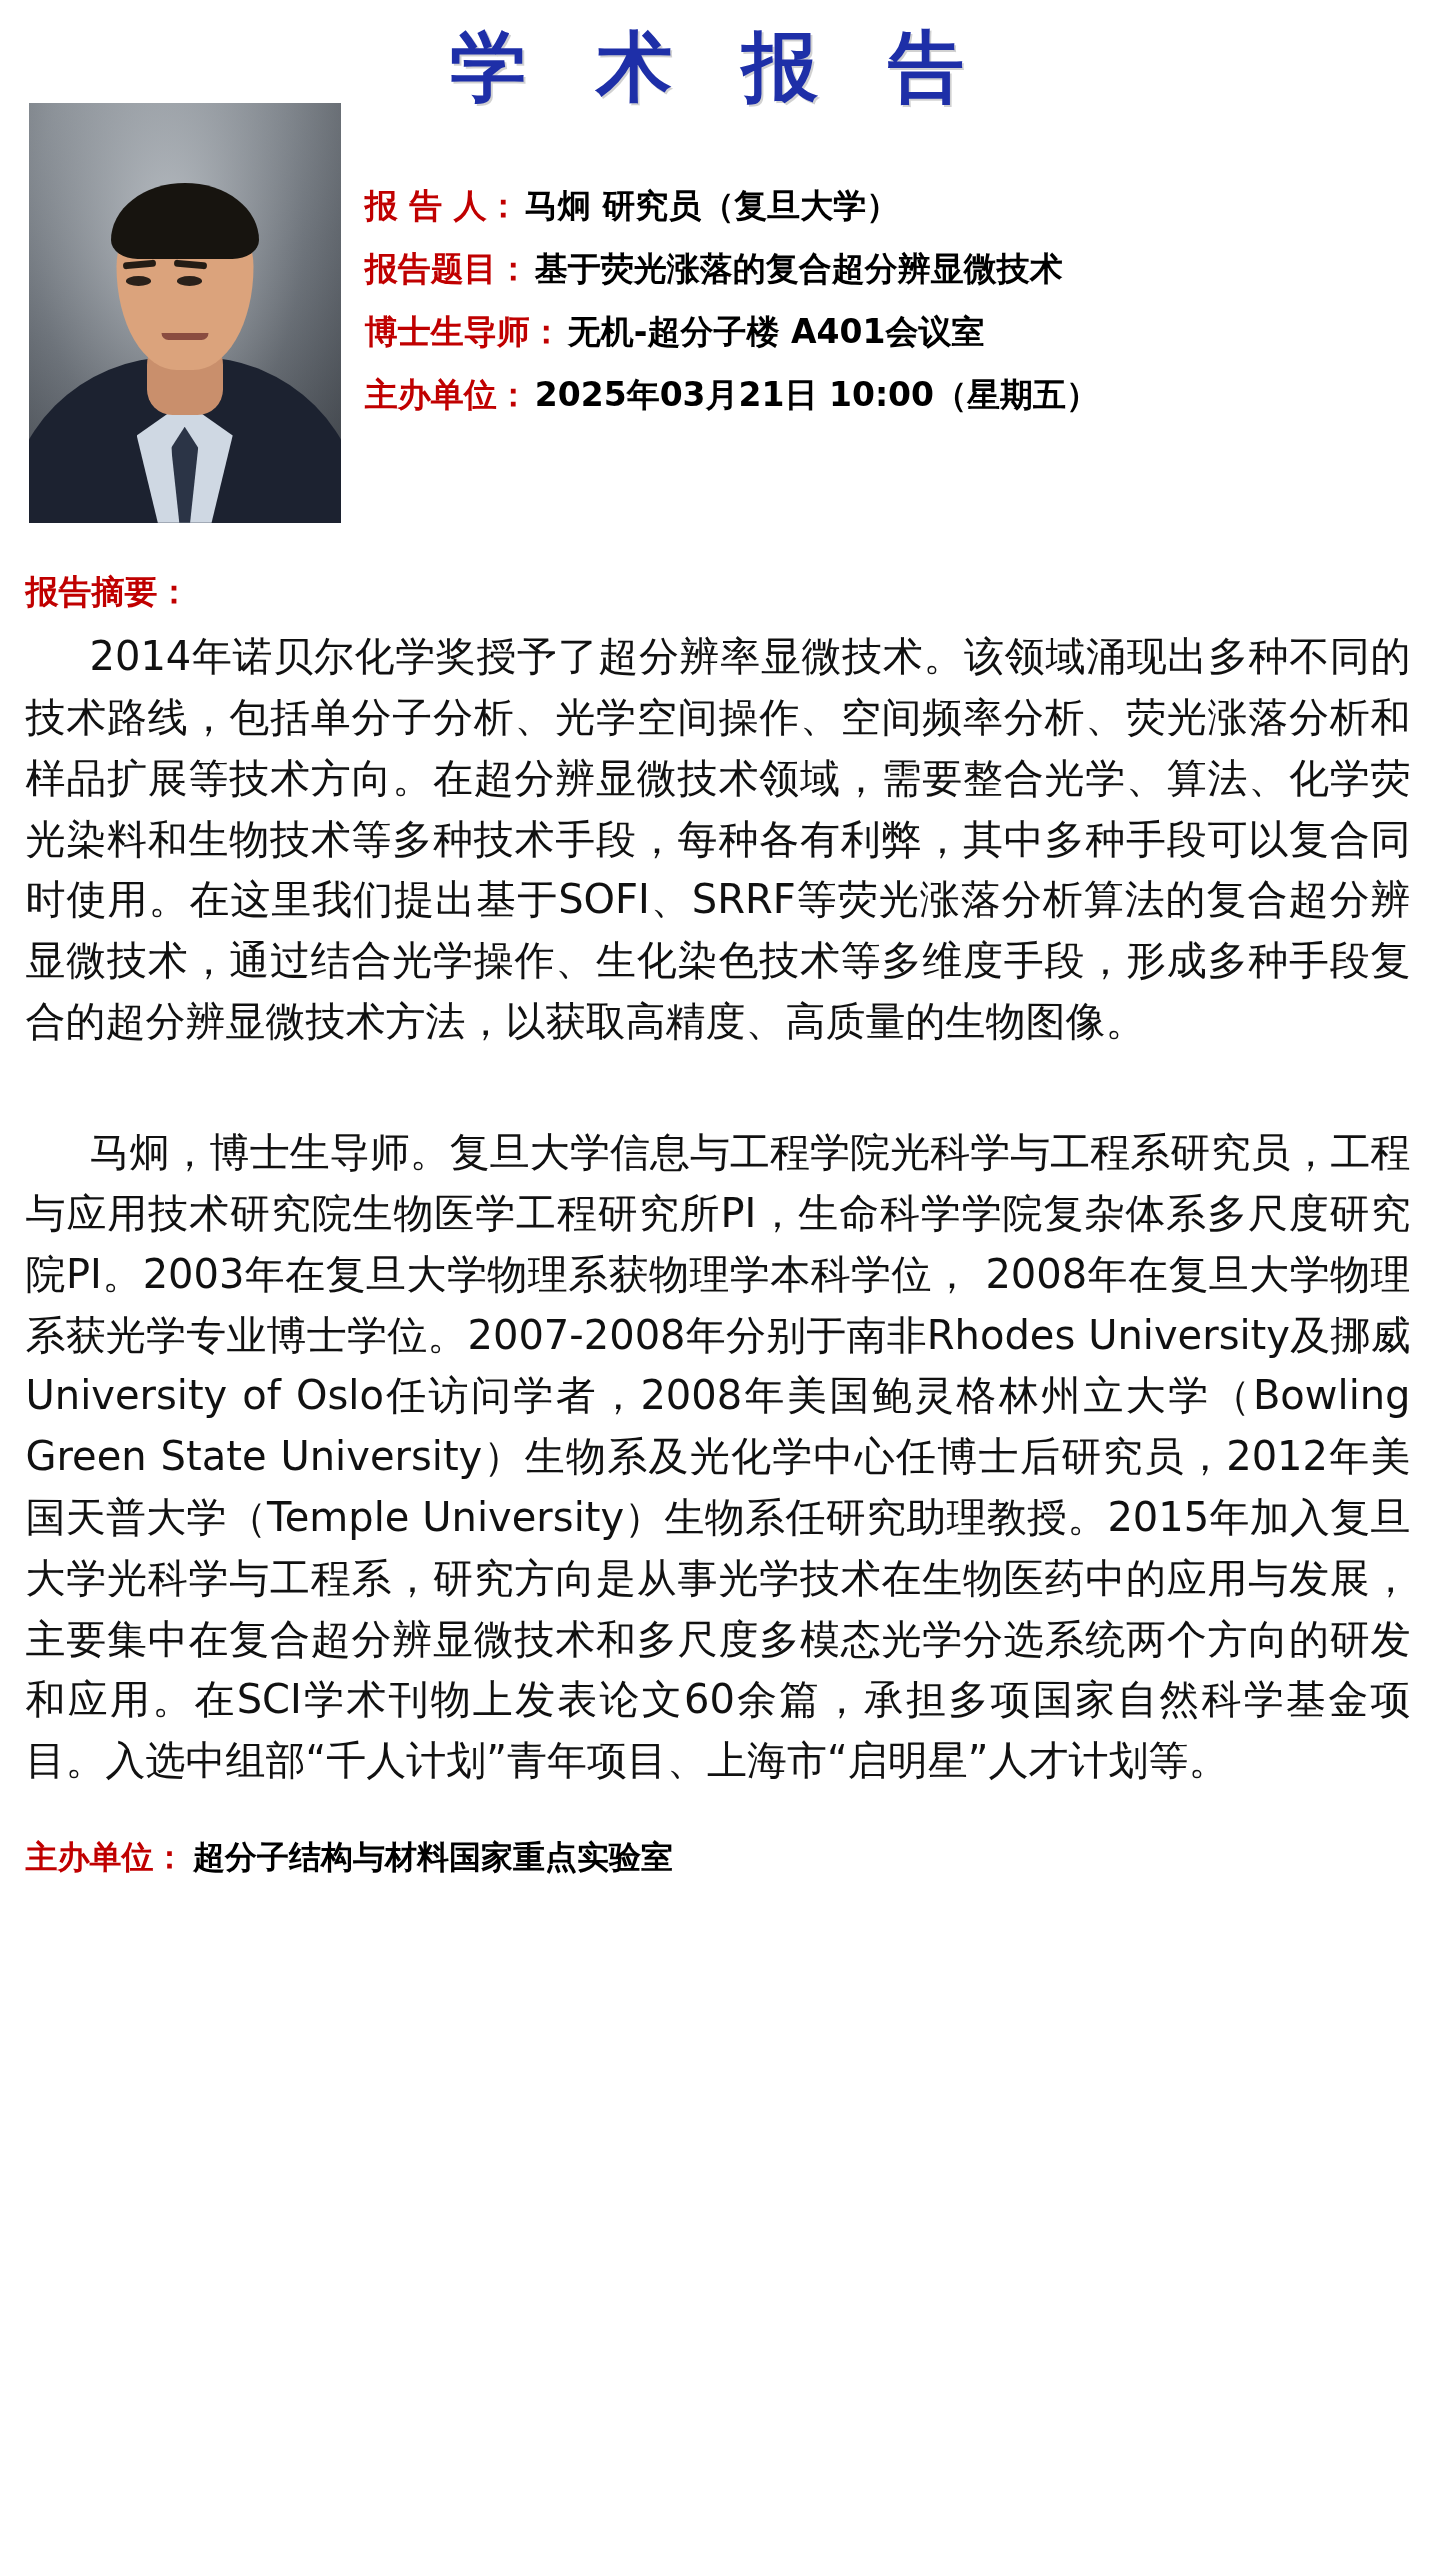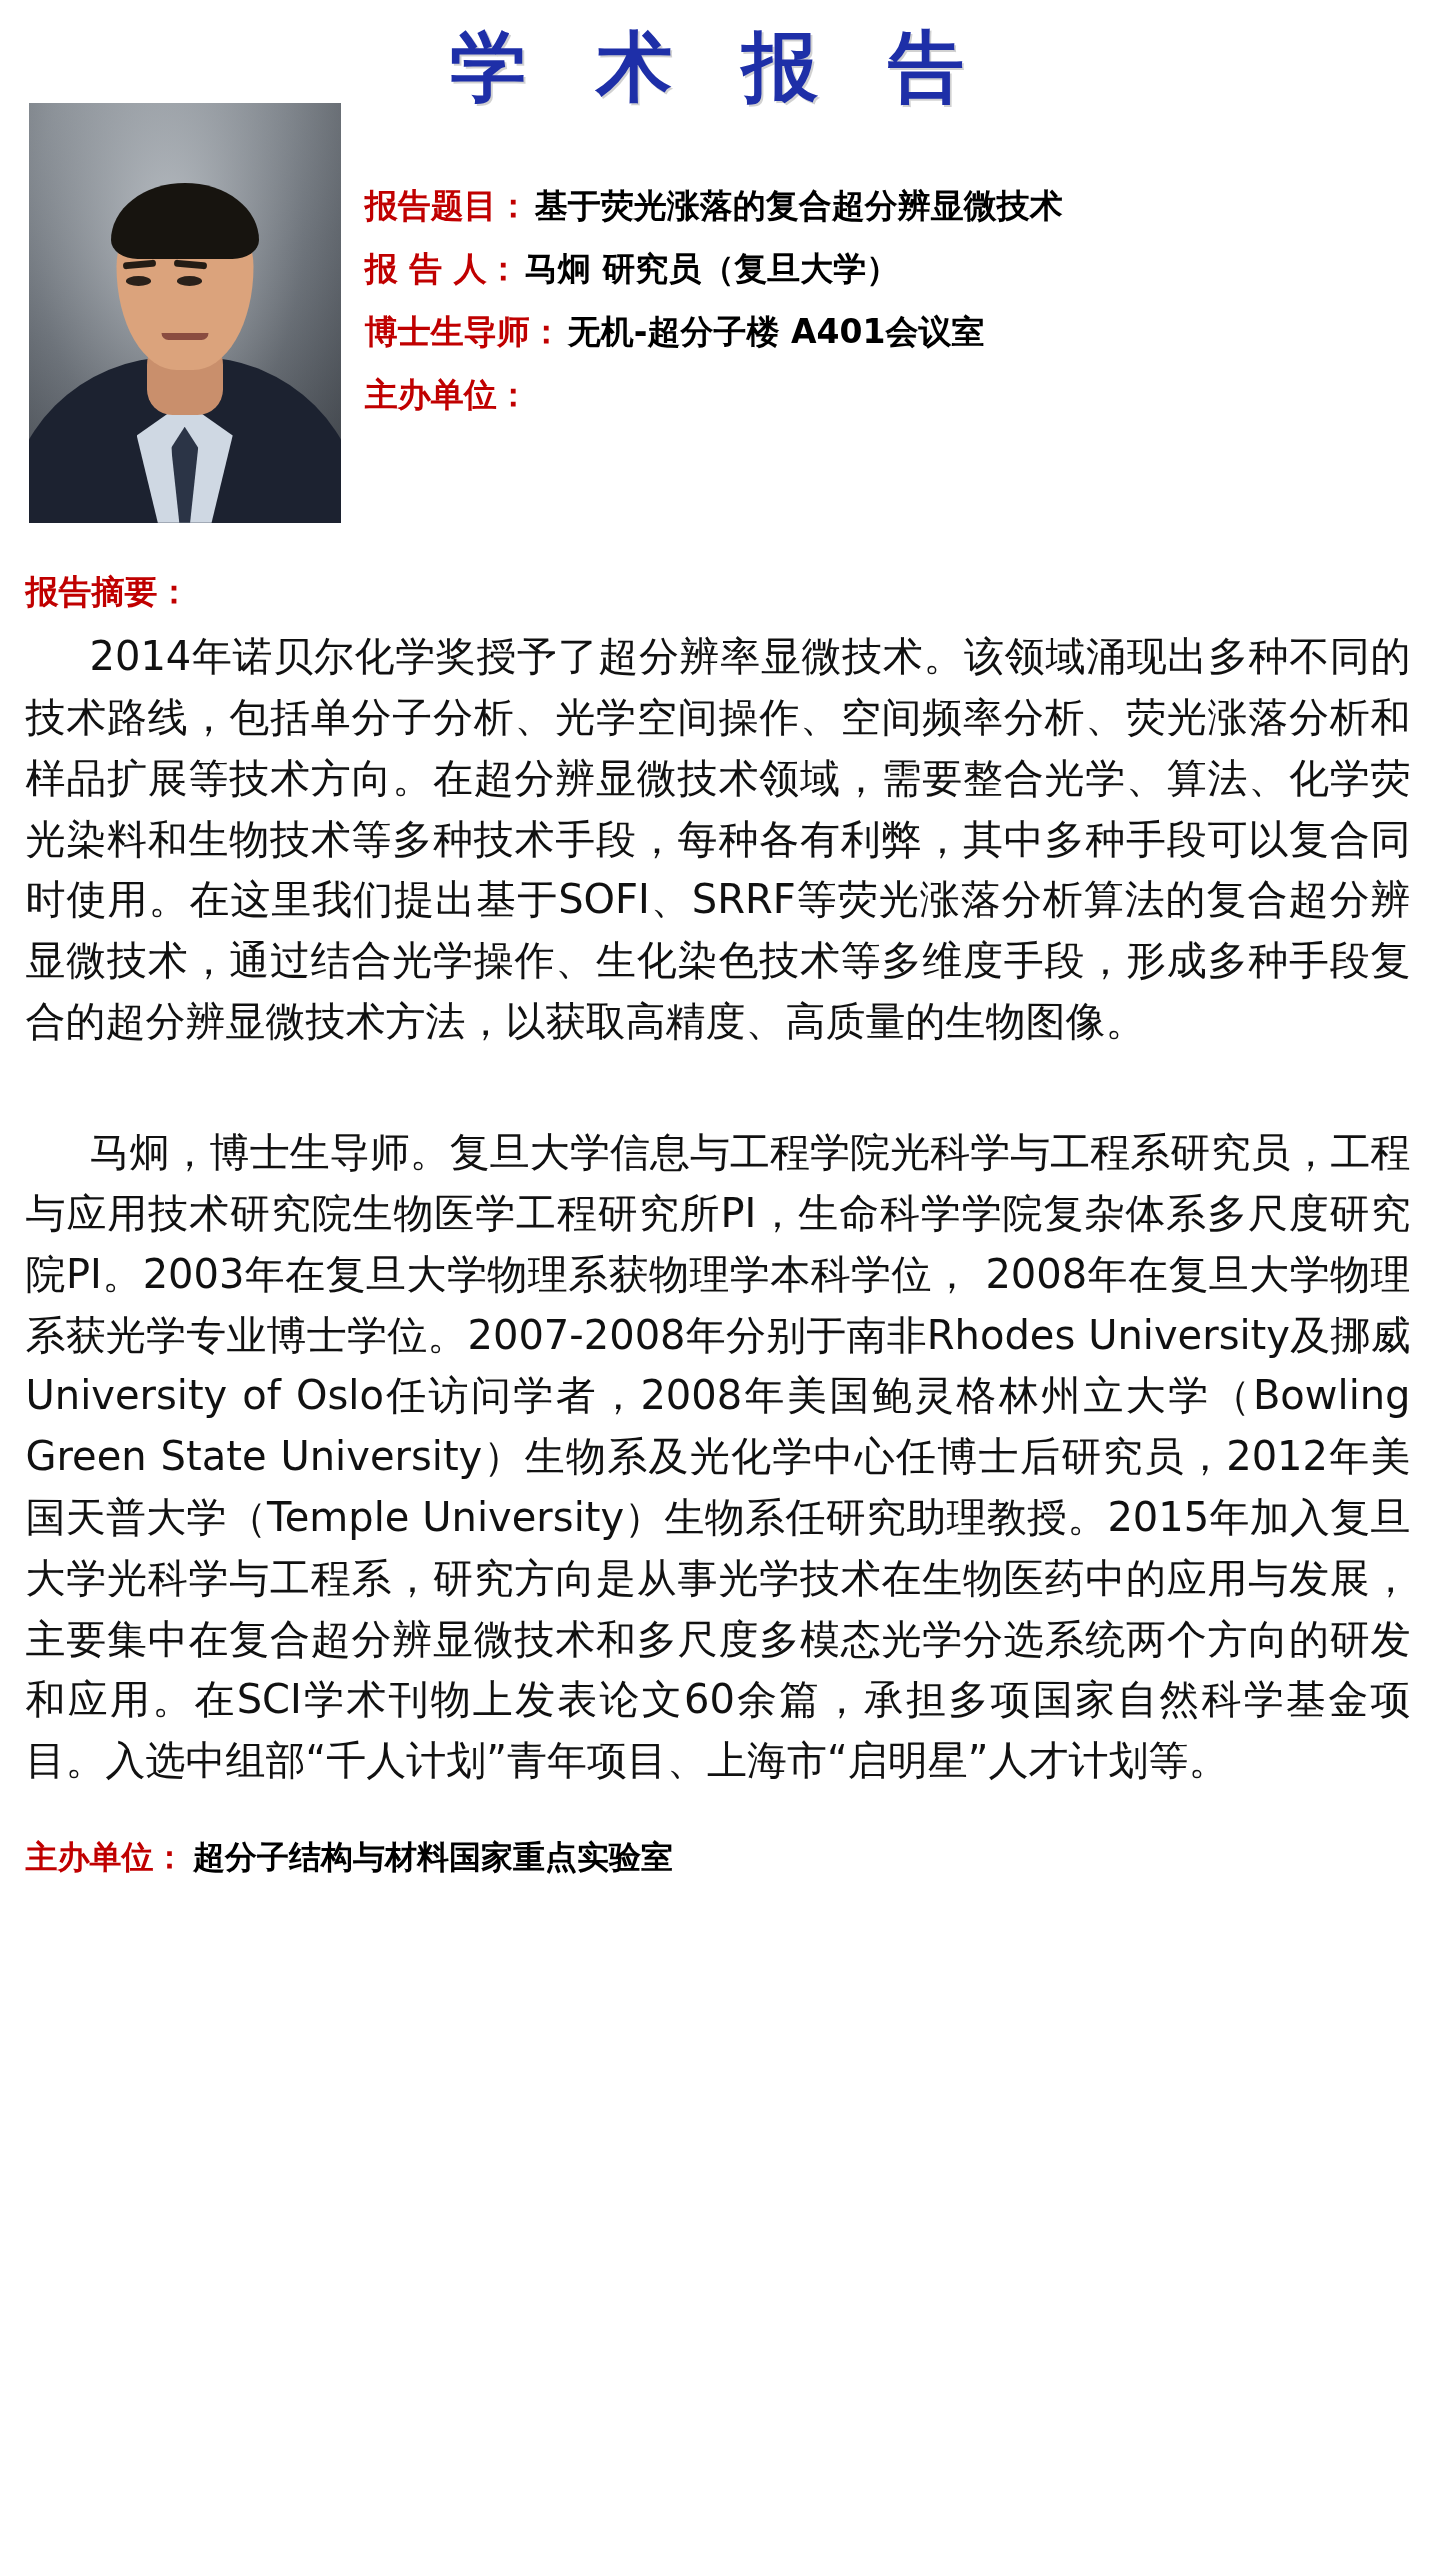--- a/index.html
+++ b/index.html
@@ -236,36 +236,37 @@
         <div class="brow-r"></div>
         <div class="eye-l"></div>
         <div class="eye-r"></div>
         <div class="mouth"></div>
       </div>
     </div>
 
     <div class="meta">
 
       <div class="meta-row">
+        <span class="meta-label">报 告 人：</span>
+        <span class="meta-value">马炯 研究员（复旦大学）</span>
+      </div>
+
+      <div class="meta-row">
         <span class="meta-label">报告题目：</span>
         <span class="meta-value">基于荧光涨落的复合超分辨显微技术</span>
       </div>
 
       <div class="meta-row">
-        <span class="meta-label">报 告 人：</span>
-        <span class="meta-value">马炯 研究员（复旦大学）</span>
-      </div>
-
-      <div class="meta-row">
         <span class="meta-label">博士生导师：</span>
         <span class="meta-value">无机-超分子楼 A401会议室</span>
       </div>
 
       <div class="meta-row">
         <span class="meta-label">主办单位：</span>
+        <span class="meta-value">2025年03月21日 10:00（星期五）</span>
       </div>
 
     </div>
   </div>
 
   <div class="section">
     <div class="section-title">报告摘要：</div>
     <div class="body-text">2014年诺贝尔化学奖授予了超分辨率显微技术。该领域涌现出多种不同的技术路线，包括单分子分析、光学空间操作、空间频率分析、荧光涨落分析和样品扩展等技术方向。在超分辨显微技术领域，需要整合光学、算法、化学荧光染料和生物技术等多种技术手段，每种各有利弊，其中多种手段可以复合同时使用。在这里我们提出基于SOFI、SRRF等荧光涨落分析算法的复合超分辨显微技术，通过结合光学操作、生化染色技术等多维度手段，形成多种手段复合的超分辨显微技术方法，以获取高精度、高质量的生物图像。</div>
   </div>
 

